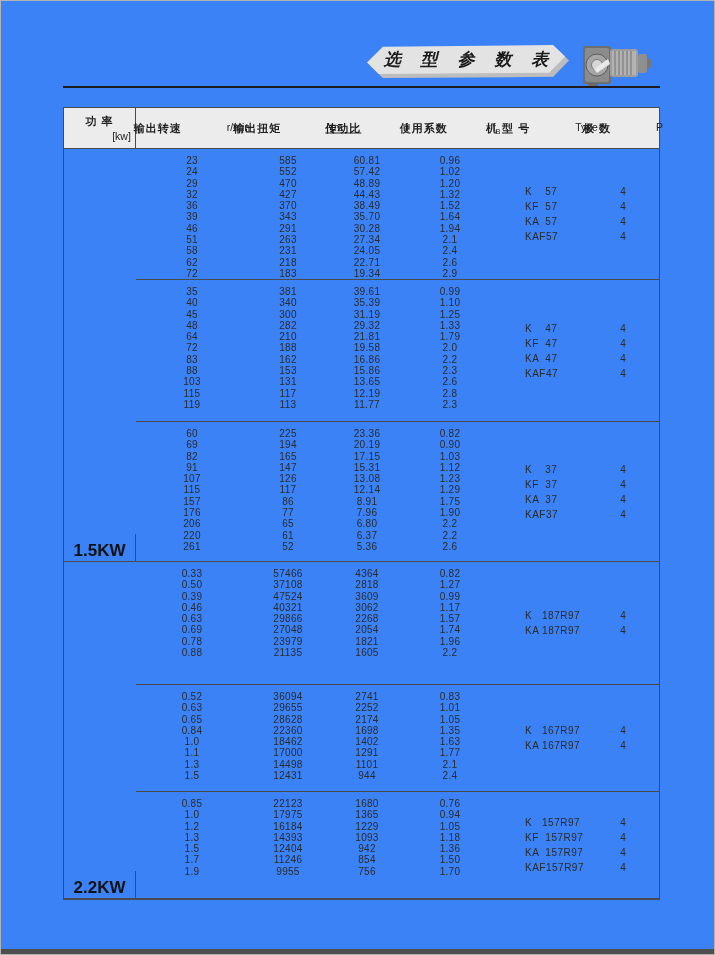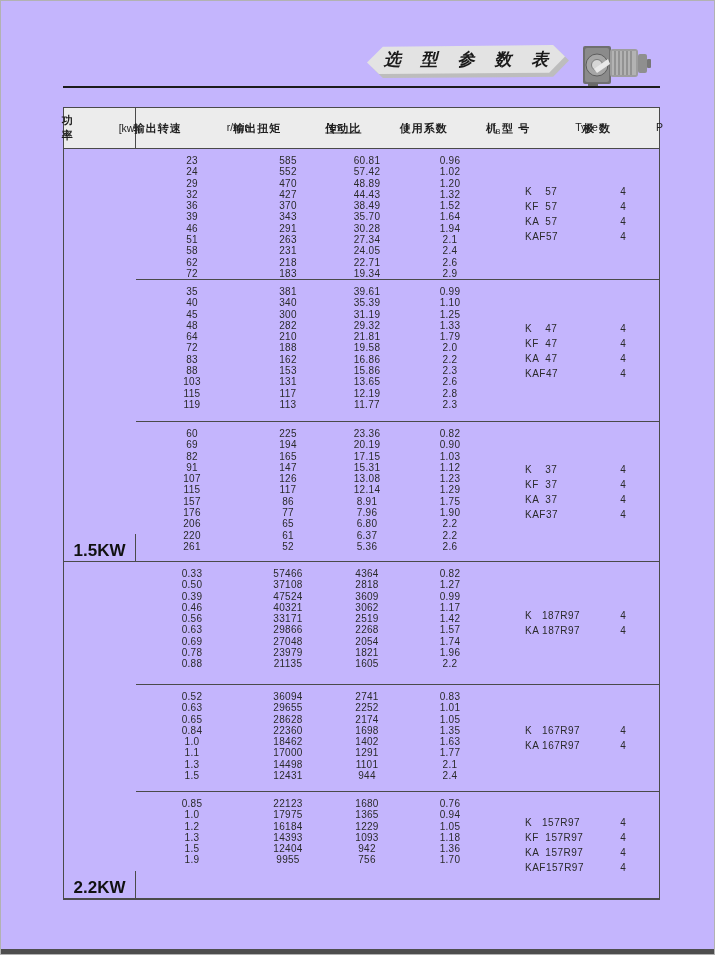--- a/index.html
+++ b/index.html
@@ -1,21 +1,21 @@
 <!DOCTYPE html>
 <html><head>
 <meta charset="utf-8">
 <style>
   * { margin:0; padding:0; box-sizing:border-box; }
   html,body { background:#ffffff; }
   body { font-family:"Liberation Sans", sans-serif; color:#222; }
 
   .page {
     position:relative; width:715px; height:955px;
-    background:#c4b5fd; overflow:hidden;
+    background:#3b82f6; overflow:hidden;
     border:1px solid #b2b2b2;
   }
   .footer-bar {
     position:absolute; left:0; right:0; bottom:0; height:5px;
     background:#4e4e4e;
   }
 
   
   .head-rule {
     position:absolute; left:62px; top:85px; width:597px; height:2px;
@@ -42,21 +42,21 @@
     position:absolute; left:62px; top:106px; width:597px;
     border:1px solid #4a4a4a; border-bottom-width:2px;
     font-size:10px; color:#2a2a2a;
   }
   .thead {
     display:flex; height:41px; background:#ececec;
     border-bottom:1px solid #4a4a4a;
   }
   .th-power {
     width:72px; border-right:1px solid #4a4a4a;
-    display:flex; flex-direction:row; align-items:center; justify-content:center; gap:1px;
+    display:flex; flex-direction:column; align-items:center; justify-content:center; gap:1px;
   }
   .th-data { flex:1; position:relative; }
   .th-item {
     position:absolute; top:50%; transform:translate(-50%,-50%);
     display:flex; flex-direction:row; gap:1px; white-space:nowrap;
   }
   .th-zh { font-size:11px; font-weight:600; letter-spacing:1px; color:#1f1f1f; }
   .th-unit { font-size:10.5px; font-weight:400; color:#222;margin-left:44px; }
   .th-item.c-speed  { left:56px; }
   .th-item.c-torque { left:152px; }
@@ -461,26 +461,20 @@
                   <div class="cell">3609</div>
                   <div class="cell">0.99</div>
                 </div>
                 <div class="row">
                   <div class="cell">0.46</div>
                   <div class="cell">40321</div>
                   <div class="cell">3062</div>
                   <div class="cell">1.17</div>
                 </div>
                 <div class="row">
-                  <div class="cell">0.56</div>
-                  <div class="cell">33171</div>
-                  <div class="cell">2519</div>
-                  <div class="cell">1.42</div>
-                </div>
-                <div class="row">
                   <div class="cell">0.63</div>
                   <div class="cell">29866</div>
                   <div class="cell">2268</div>
                   <div class="cell">1.57</div>
                 </div>
                 <div class="row">
                   <div class="cell">0.69</div>
                   <div class="cell">27048</div>
                   <div class="cell">2054</div>
                   <div class="cell">1.74</div>
@@ -597,20 +591,26 @@
                   <div class="cell">1093</div>
                   <div class="cell">1.18</div>
                 </div>
                 <div class="row">
                   <div class="cell">1.5</div>
                   <div class="cell">12404</div>
                   <div class="cell">942</div>
                   <div class="cell">1.36</div>
                 </div>
                 <div class="row">
+                  <div class="cell">1.7</div>
+                  <div class="cell">11246</div>
+                  <div class="cell">854</div>
+                  <div class="cell">1.50</div>
+                </div>
+                <div class="row">
                   <div class="cell">1.9</div>
                   <div class="cell">9955</div>
                   <div class="cell">756</div>
                   <div class="cell">1.70</div>
                 </div>
               </div>
               <div class="type-list">
                 <div class="type-row">
                   <div class="type-label">K   157R97</div>
                   <div class="type-poles">4</div>

